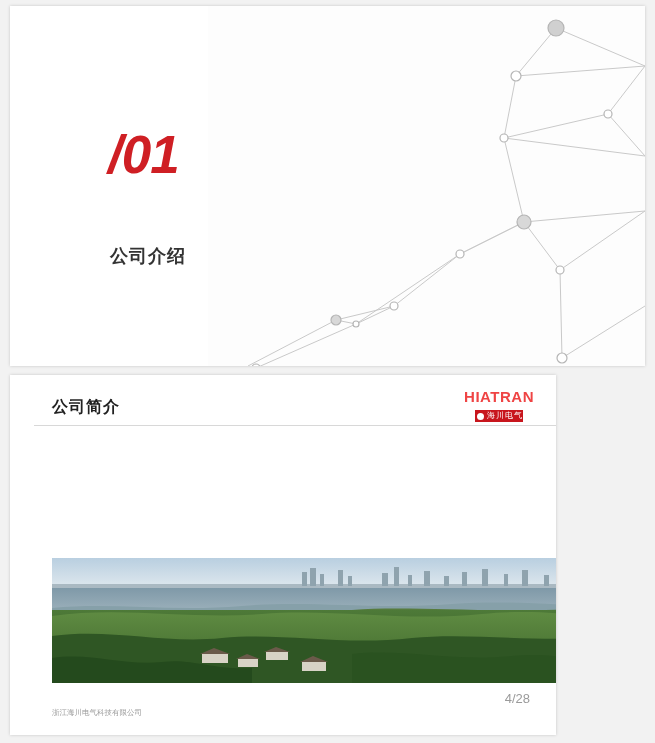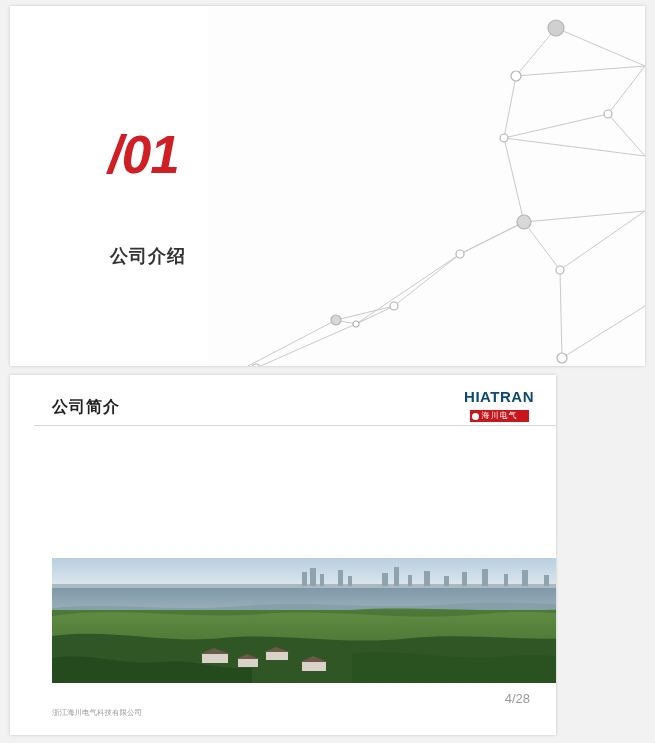--- a/index.html
+++ b/index.html
@@ -96,29 +96,29 @@
   .logo {
     position: absolute;
     right: 22px;
     top: 14px;
     text-align: center;
     line-height: 1;
   }
   .logo-mark {
     font-size: 15px;
     font-weight: bold;
-    color: #0c4a6e;
+    color: #ef4444;
     letter-spacing: 0.5px;
   }
   .logo-sub {
     margin-top: 6px;
     font-size: 8px;
     color: #ffffff;
     background: #c8161d;
-    padding: 2px 11px 2px 12px;
+    padding: 2px 0 2px 12px;
     letter-spacing: 1px;
     display: inline-block;
     position: relative;
   }
   .logo-sub:before {
     content: "";
     position: absolute;
     left: 2px; top: 3px;
     width: 7px; height: 7px;
     background: #ffffff;

